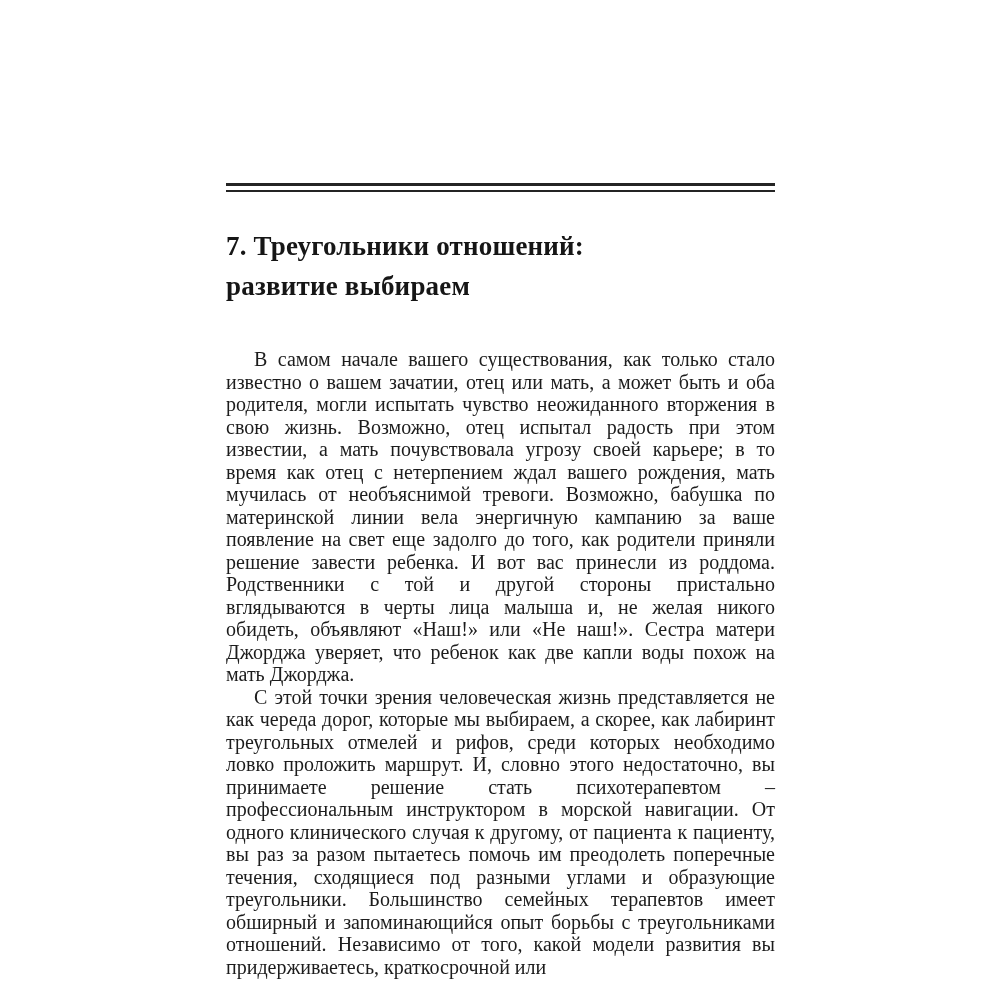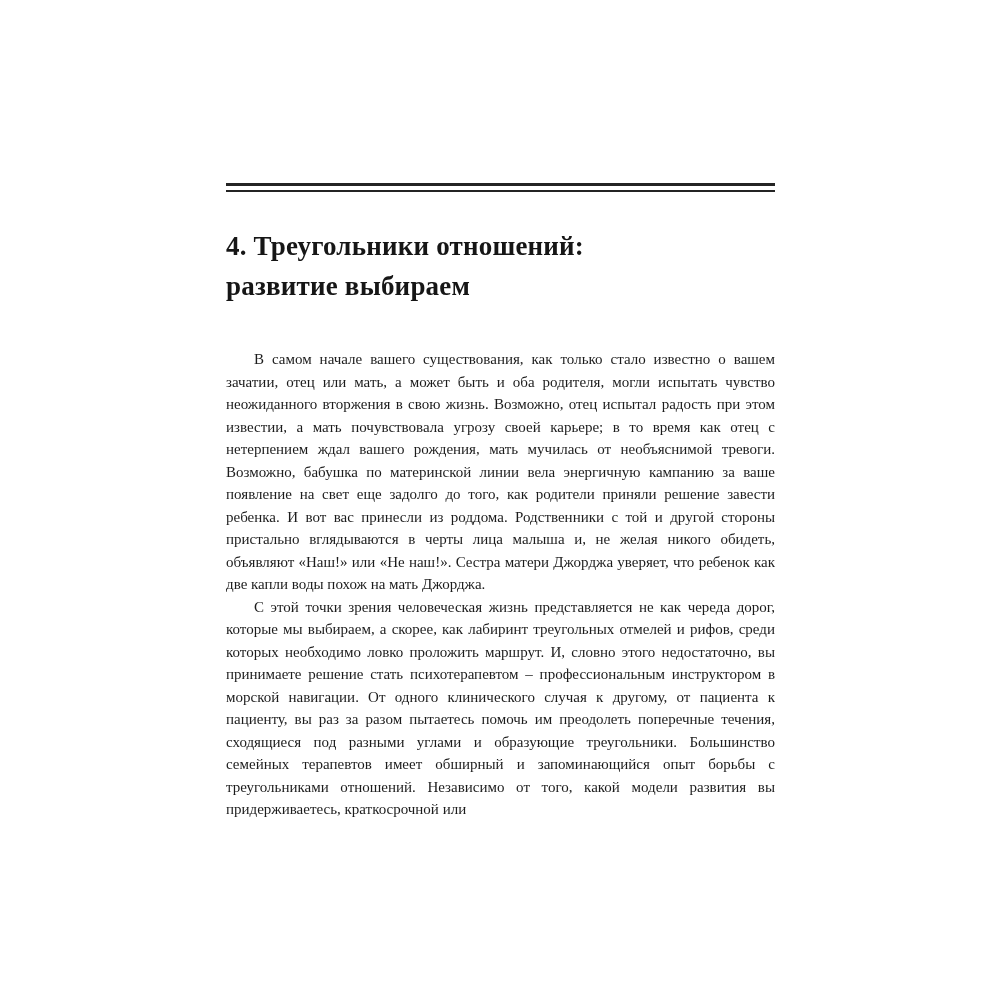--- a/index.html
+++ b/index.html
@@ -37,21 +37,21 @@
   .chapter-title {
     margin: 34px 0 0 0;
     font-size: 27px;
     line-height: 40px;
     font-weight: bold;
     color: #161616;
     letter-spacing: 0.2px;
   }
   .body-text {
     margin-top: 42px;
-    font-size: 15px;
+    font-size: 20px;
     line-height: 22.5px;
     text-align: justify;
     hyphens: auto;
     -webkit-hyphens: auto;
   }
   .body-para {
     margin: 0;
     padding: 0;
     text-indent: 28px;
   }
@@ -60,21 +60,21 @@
 <body>
 
 <div class="page">
   <div class="content">
 
     <div class="rule">
       <div class="rule-line thick"></div>
       <div class="rule-line thin"></div>
     </div>
 
-    <h1 class="chapter-title"><span>4. Треугольники отношений:</span><br><span>развитие выбираем</span></h1>
+    <h1 class="chapter-title"><span>7. Треугольники отношений:</span><br><span>развитие выбираем</span></h1>
 
     <div class="body-text">
       <p class="body-para">В самом начале вашего существования, как только стало известно о вашем зачатии, отец или мать, а может быть и оба родителя, могли испытать чувство неожиданного вторжения в свою жизнь. Возможно, отец испытал радость при этом известии, а мать почувствовала угрозу своей карьере; в то время как отец с нетерпением ждал вашего рождения, мать мучилась от необъяснимой тревоги. Возможно, бабушка по материнской линии вела энергичную кампанию за ваше появление на свет еще задолго до того, как родители приняли решение завести ребенка. И вот вас принесли из роддома. Родственники с той и другой стороны пристально вглядываются в черты лица малыша и, не желая никого обидеть, объявляют «Наш!» или «Не наш!». Сестра матери Джорджа уверяет, что ребенок как две капли воды похож на мать Джорджа.</p>
       <p class="body-para">С этой точки зрения человеческая жизнь представляется не как череда дорог, которые мы выбираем, а скорее, как лабиринт треугольных отмелей и рифов, среди которых необходимо ловко проложить маршрут. И, словно этого недостаточно, вы принимаете решение стать психотерапевтом – профессиональным инструктором в морской навигации. От одного клинического случая к другому, от пациента к пациенту, вы раз за разом пытаетесь помочь им преодолеть поперечные течения, сходящиеся под разными углами и образующие треугольники. Большинство семейных терапевтов имеет обширный и запоминающийся опыт борьбы с треугольниками отношений. Независимо от того, какой модели развития вы придерживаетесь, краткосрочной или</p>
     </div>
 
   </div>
 </div>
 
 </body></html>

